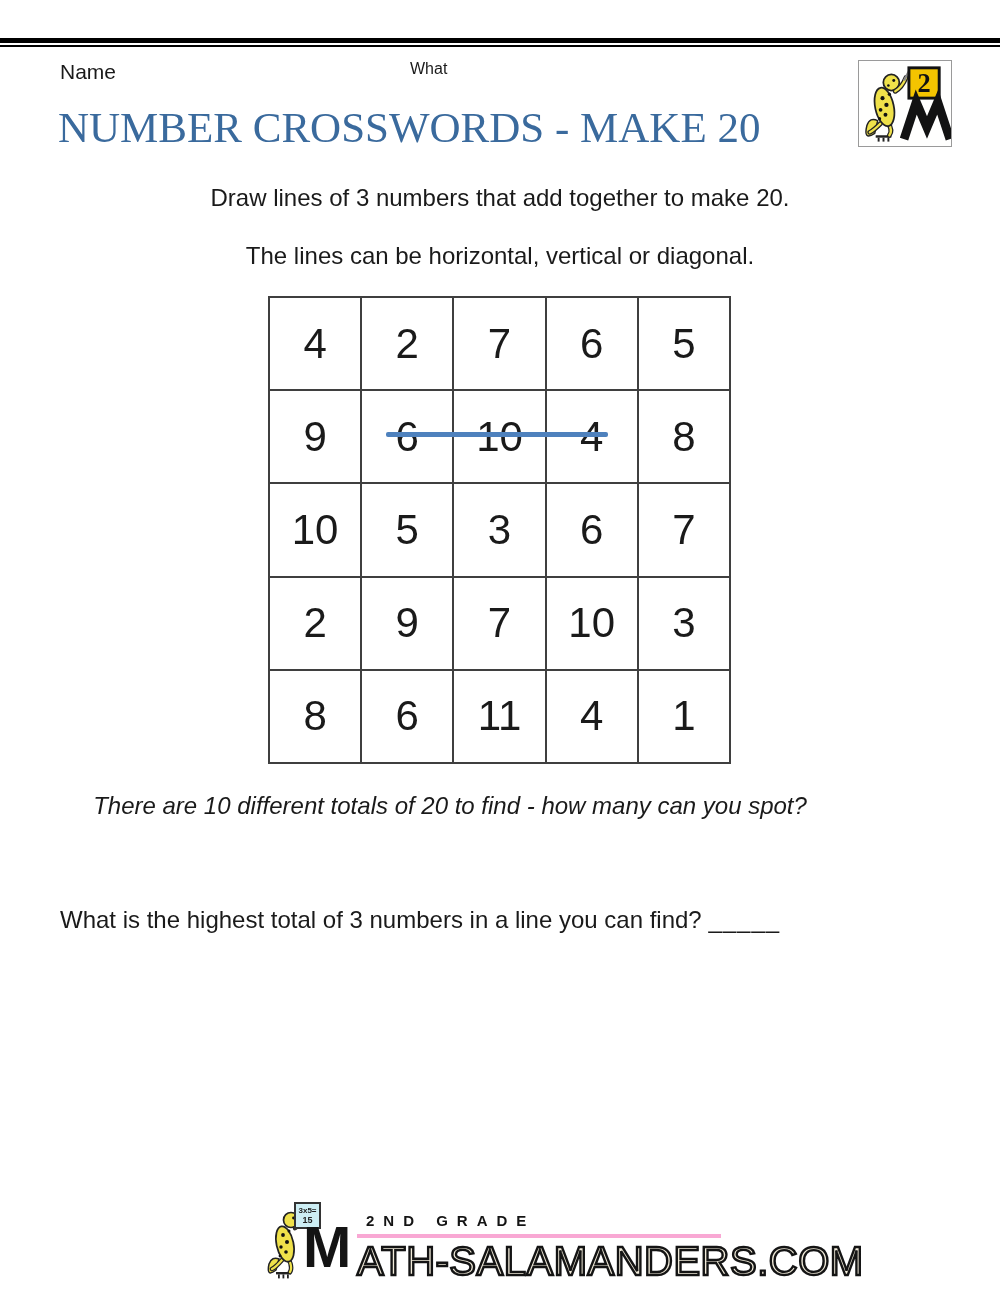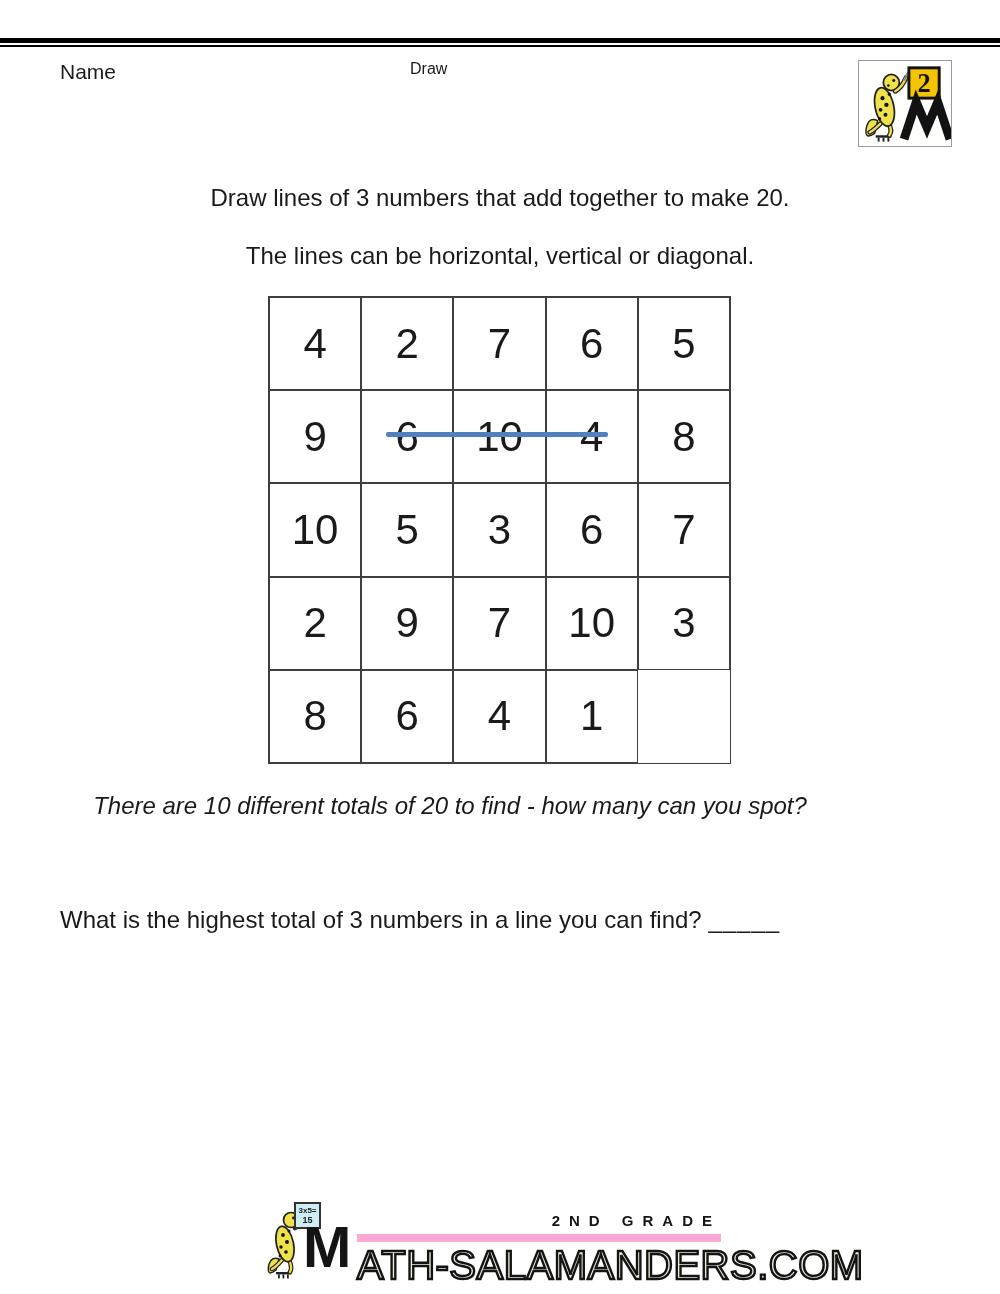--- a/index.html
+++ b/index.html
@@ -53,41 +53,41 @@
   .q2{top:976px;}
   .blank{letter-spacing:1px;margin-top:24px;}
   
   .footer-salamander{position:absolute;left:264px;top:1200px;width:58px;height:80px;}
   .footer-m{
     position:absolute;left:303px;top:1218px;font-size:58px;line-height:1;
     font-weight:900;color:#141414;font-family:"Liberation Sans",sans-serif;
   }
   .footer-right{position:absolute;left:357px;top:1212px;width:364px;}
   .grade-line{
-    font-size:15px;font-weight:bold;letter-spacing:9px;text-align:right;
-    color:#141414;padding-bottom:5px;border-bottom:8px solid #f9a8d4;
+    font-size:15px;font-weight:bold;letter-spacing:9px;text-align:left;
+    color:#141414;padding-bottom:5px;border-bottom:4px solid #f9a8d4;
     text-indent:9px;
   }
   .site-text{
     margin-top:1px;font-size:40px;font-weight:normal;letter-spacing:0.5px;
     color:#f2ecdb;-webkit-text-stroke:2.4px #141414;
     text-shadow:0 0 1px #141414, 0 0 1px #141414;
     white-space:nowrap;
   }
 </style>
 </head>
 <body>
 
 <div class="page">
 
   <div class="rule rule-thick"></div>
   <div class="rule rule-thin"></div>
 
   <div class="name-label">Name</div>
-  <div class="date-label">Draw</div>
+  <div class="date-label">What</div>
 
   <div class="corner-logo">
     <svg viewBox="0 0 94 87">
 
       <g>
         <path d="M16 74 Q4 82 8 66 Q11 57 19 61 Z" fill="#efe14a" stroke="#222" stroke-width="1.5"></path>
         <rect x="17" y="76" width="16" height="2.5" fill="#222"></rect>
         <rect x="19" y="78.5" width="2" height="4" fill="#222"></rect>
         <rect x="24" y="78.5" width="2" height="4" fill="#222"></rect>
         <rect x="29" y="78.5" width="2" height="4" fill="#222"></rect>
@@ -110,20 +110,21 @@
         <circle cx="30" cy="25" r="1.3" fill="#111"></circle>
       </g>
 
       <rect x="51" y="7" width="31" height="31" fill="#f4c400" stroke="#121212" stroke-width="3"></rect>
       <text x="66.5" y="32" text-anchor="middle" font-family="Liberation Serif, serif" font-weight="bold" font-size="27" fill="#121212">2</text>
 
       <path d="M46 80 L58.5 42 L69.5 68 L80.5 42 L93 80" fill="none" stroke="#121212" stroke-width="9"></path>
     </svg>
   </div>
 
+  <h1 class="title" style="color: rgb(58, 106, 157);">NUMBER CROSSWORDS - MAKE 20</h1>
 
   <div class="instr instr1">Draw lines of 3 numbers that add together to make 20.</div>
   <div class="instr instr2">The lines can be horizontal, vertical or diagonal.</div>
 
   <div class="grid-wrap">
     <div class="grid">
         <div class="cell">4</div>
         <div class="cell">2</div>
         <div class="cell">7</div>
         <div class="cell">6</div>
@@ -138,20 +139,21 @@
         <div class="cell">3</div>
         <div class="cell">6</div>
         <div class="cell">7</div>
         <div class="cell">2</div>
         <div class="cell">9</div>
         <div class="cell">7</div>
         <div class="cell">10</div>
         <div class="cell">3</div>
         <div class="cell">8</div>
         <div class="cell">6</div>
+        <div class="cell">11</div>
         <div class="cell">4</div>
         <div class="cell">1</div>
       </div>
     <div class="drawn-line" style="background: rgb(78, 129, 189);"></div>
   </div>
 
   <div class="hint">There are 10 different totals of 20 to find - how many can you spot?</div>
 
   <div class="question q1">
     <span>What is the highest total of 3 numbers in a line you can find?</span>

